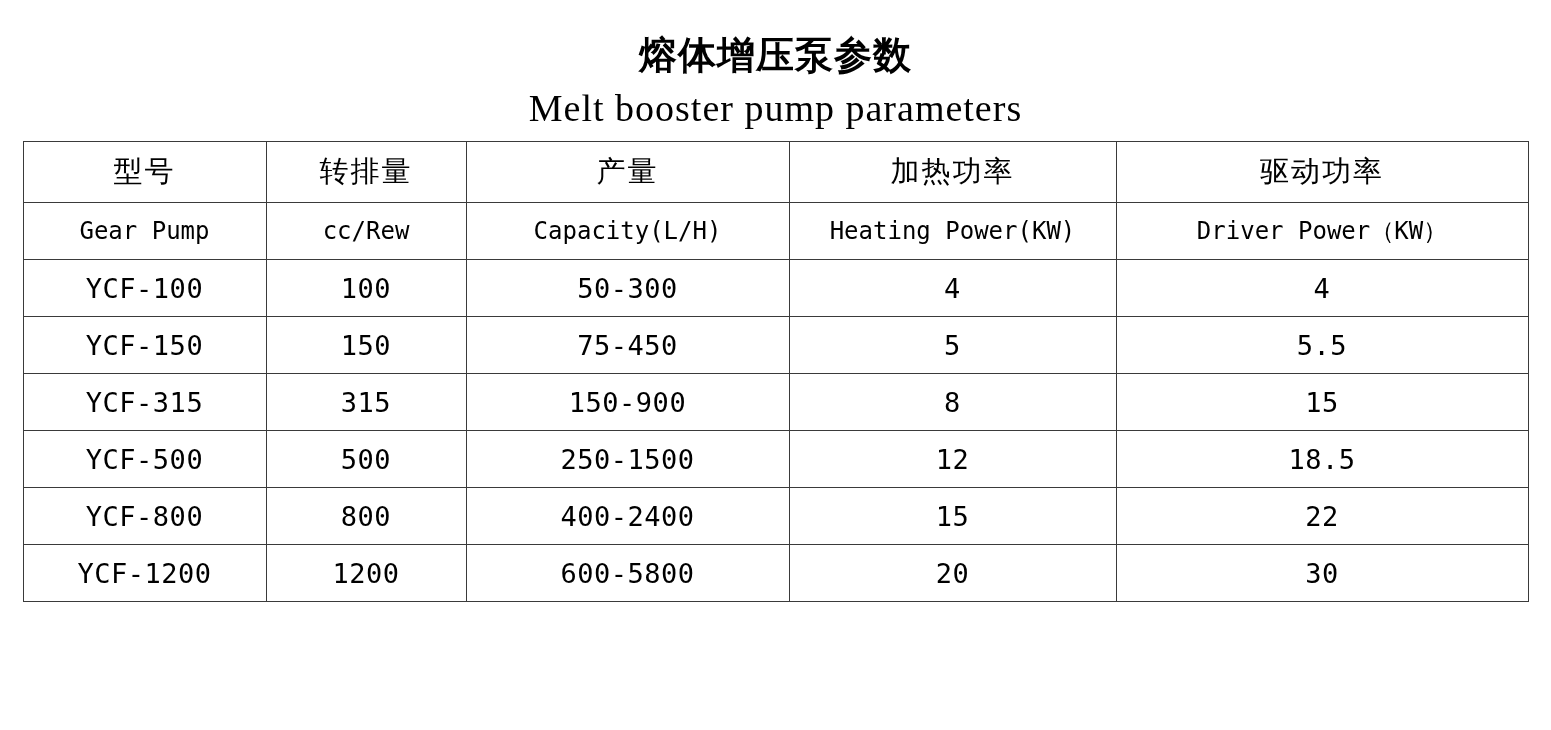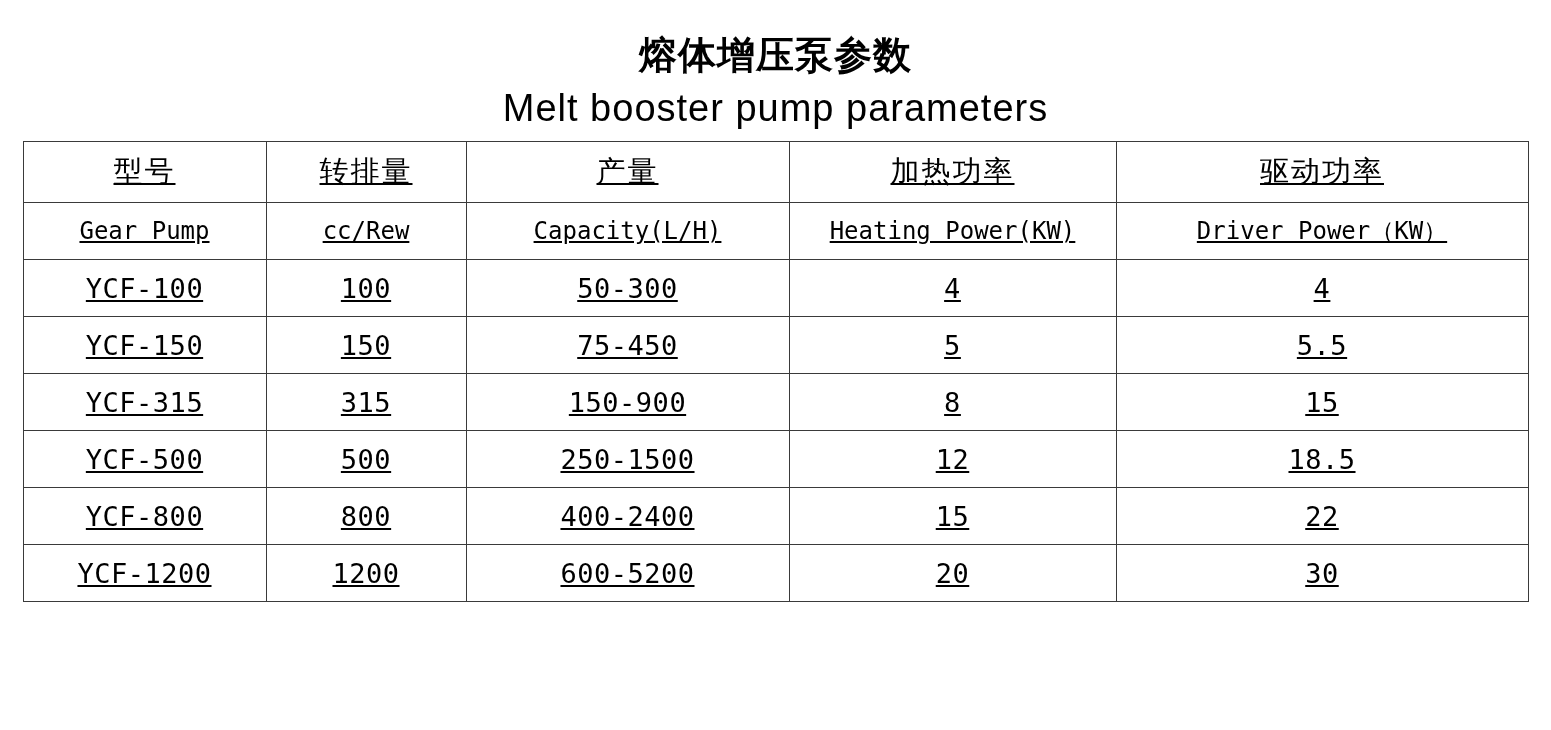--- a/index.html
+++ b/index.html
@@ -24,33 +24,32 @@
     text-align: center;
     font-family: "DejaVu Sans", sans-serif;
     font-weight: bold;
     font-size: 38px;
     line-height: 1.1;
     letter-spacing: 1px;
     margin-top: 35px;
   }
   .title-en {
     text-align: center;
-    font-family: Liberation Sans, sans-serif;
+    font-family: Liberation Serif, serif;
     font-size: 38px;
     line-height: 1.15;
     letter-spacing: 1px;
     margin-top: 10px;
     margin-bottom: 8px;
   }
   table.params {
     border-collapse: collapse;
     width: 1505px;
     margin: 11px auto;
     table-layout: fixed;
-    text-decoration: underline;
   }
   table.params td {
     border: 1px solid #3a3a3a;
     text-align: center;
     vertical-align: middle;
     padding: 0;
     height: 56px;
     font-size: 27px;
     font-family: "DejaVu Sans Mono", monospace;
     letter-spacing: 0.5px;
@@ -138,20 +137,20 @@
       <tr>
         <td>YCF-800</td>
         <td>800</td>
         <td>400-2400</td>
         <td>15</td>
         <td>22</td>
       </tr>
       <tr>
         <td>YCF-1200</td>
         <td>1200</td>
-        <td>600-5200</td>
+        <td>600-5800</td>
         <td>20</td>
         <td>30</td>
       </tr>
     </tbody>
   </table>
 
 </div>
 
 </body></html>

